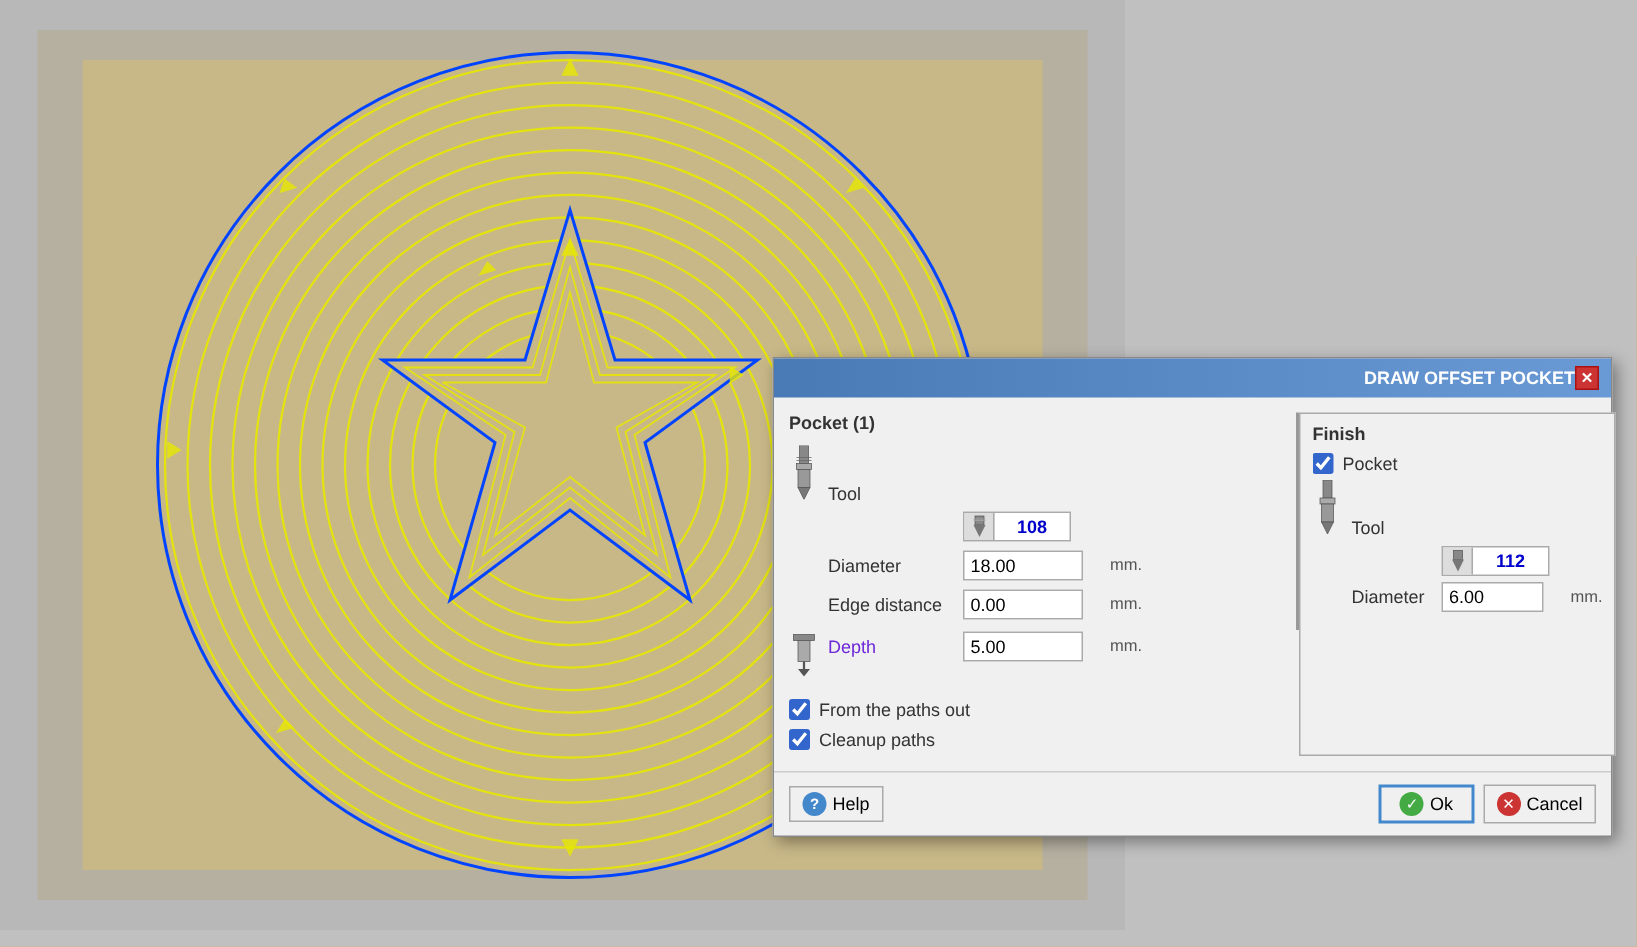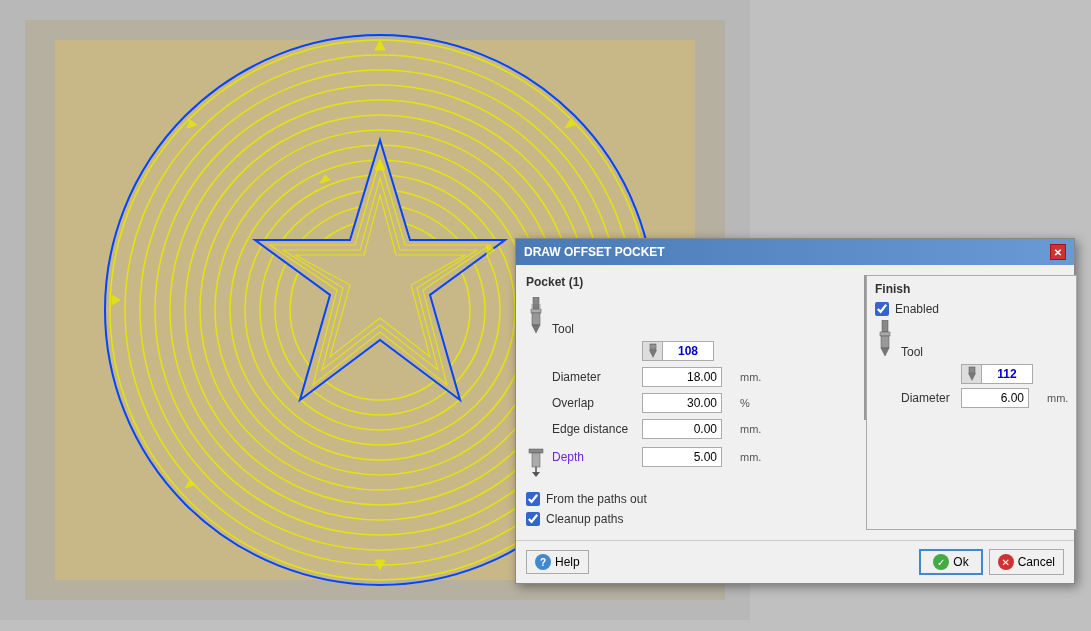--- a/index.html
+++ b/index.html
@@ -51,25 +51,24 @@
       background: #f0f0f0;
       border: 1px solid #888;
       box-shadow: 3px 3px 10px rgba(0,0,0,0.4);
     }
 
     .dialog-titlebar {
       background: linear-gradient(to right, #4a7ab5, #6a9ad5);
       color: white;
       padding: 5px 8px;
       display: flex;
-      justify-content: space-between;
+      justify-content: flex-end;
       align-items: center;
       font-size: 12px;
       font-weight: bold;
-      gap: 34px;
     }
 
     .dialog-close {
       width: 16px;
       height: 16px;
       background: #cc3333;
       border: 1px solid #aa1111;
       color: white;
       cursor: pointer;
       display: flex;
@@ -119,21 +118,21 @@
       color: #6d28d9;
     }
 
     .form-input {
       width: 80px;
       height: 20px;
       border: 1px solid #aaa;
       background: white;
       padding: 1px 4px;
       font-size: 12px;
-      text-align: right;
+      text-align: left;
     }
 
     .form-unit {
       margin-left: 18px;
       font-size: 11px;
       color: #555;
     }
 
     .tool-input-container {
       display: flex;
@@ -420,25 +419,20 @@
               <span class="tool-number">108</span>
             </div>
           </div>
 
           <div class="form-row">
             <span class="form-label">Diameter</span>
             <input class="form-input" type="text" value="18.00" style="">
             <span class="form-unit">mm.</span>
           </div>
 
-          <div class="form-row">
-            <span class="form-label">Overlap</span>
-            <input class="form-input" type="text" value="30.00" style="">
-            <span class="form-unit">%</span>
-          </div>
 
           <div class="form-row">
             <span class="form-label">Edge distance</span>
             <input class="form-input" type="text" value="0.00" style="">
             <span class="form-unit">mm.</span>
           </div>
         </div>
       </div>
 
       <div class="section-with-icon" style="margin-top:2px;">
@@ -500,21 +494,21 @@
 
           <line x1="20" y1="15" x2="175" y2="15" stroke="#f0d080" stroke-width="2" opacity="0.6"></line>
         </svg>
       </div>
 
       <div class="finish-section">
         <div class="finish-title">Finish</div>
 
         <div class="checkbox-row">
           <input type="checkbox" checked="" style="">
-          <span class="checkbox-label">Enabled</span>
+          <span class="checkbox-label">Pocket</span>
         </div>
 
         <div class="section-with-icon" style="margin-top:4px;">
           <div class="left-icon">
             <svg width="20" height="36" viewBox="0 0 20 36">
               <rect x="7" y="0" width="6" height="12" fill="#888" stroke="#555" stroke-width="0.5"></rect>
               <rect x="5" y="12" width="10" height="4" fill="#aaa" stroke="#555" stroke-width="0.5"></rect>
               <rect x="6" y="16" width="8" height="12" fill="#999" stroke="#555" stroke-width="0.5"></rect>
               <polygon points="6,28 14,28 10,36" fill="#777" stroke="#555" stroke-width="0.5"></polygon>
             </svg>

